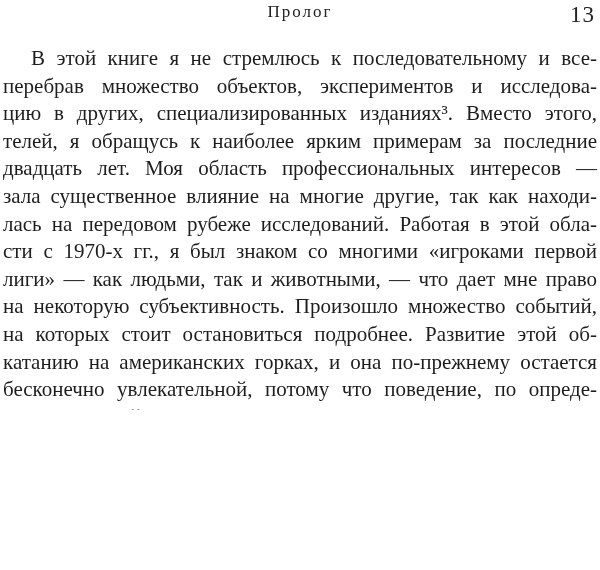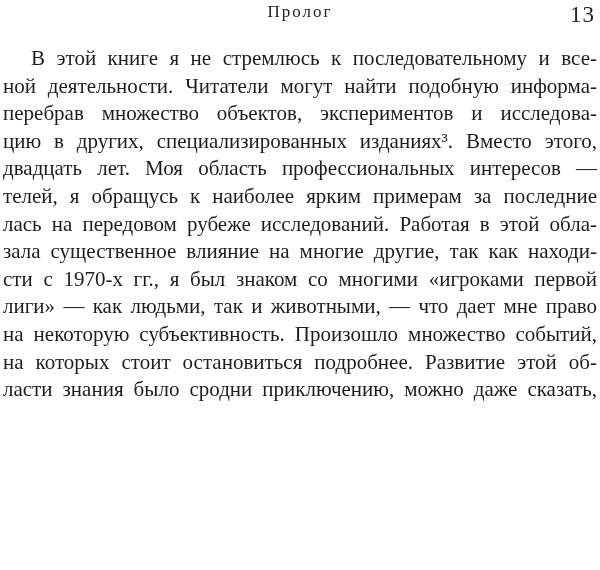--- a/index.html
+++ b/index.html
@@ -63,31 +63,29 @@
   <div class="running-head">Пролог</div>
 
   <div class="page-number">13</div>
 
   <svg class="watermark-svg" width="600" height="140" viewBox="0 0 600 140">
     <text x="18" y="118" font-size="125" font-style="italic" font-family="DejaVu Sans, sans-serif" fill="none" stroke-width="2" stroke="#f3b0c2">21vek.by</text>
   </svg>
 
   <div class="body-text">
       <div class="line first">В этой книге я не стремлюсь к последовательному и все-</div>
-      <div class="line">ной деятельности. Читатели могут найти подобную информа-</div>
       <div class="line">перебрав множество объектов, экспериментов и исследова-</div>
       <div class="line">цию в других, специализированных изданиях³. Вместо этого,</div>
+      <div class="line">телей, я обращусь к наиболее ярким примерам за последние</div>
       <div class="line">двадцать лет. Моя область профессиональных интересов —</div>
-      <div class="line">телей, я обращусь к наиболее ярким примерам за последние</div>
+      <div class="line">зала существенное влияние на многие другие, так как находи-</div>
       <div class="line">лась на передовом рубеже исследований. Работая в этой обла-</div>
-      <div class="line">зала существенное влияние на многие другие, так как находи-</div>
       <div class="line">сти с 1970-х гг., я был знаком со многими «игроками первой</div>
       <div class="line">лиги» — как людьми, так и животными, — что дает мне право</div>
       <div class="line">на некоторую субъективность. Произошло множество событий,</div>
       <div class="line">на которых стоит остановиться подробнее. Развитие этой об-</div>
-      <div class="line">ласти знания было сродни приключению, можно даже сказать,</div>
       <div class="line">катанию на американских горках, и она по-прежнему остается</div>
       <div class="line">бесконечно увлекательной, потому что поведение, по опреде-</div>
       <div class="line">лению австрийского этолога Конрада Лоренца, — самое живое</div>
       <div class="line last">проявление всего живого.</div>
     </div>
 
 </div>
 
 </body></html>

